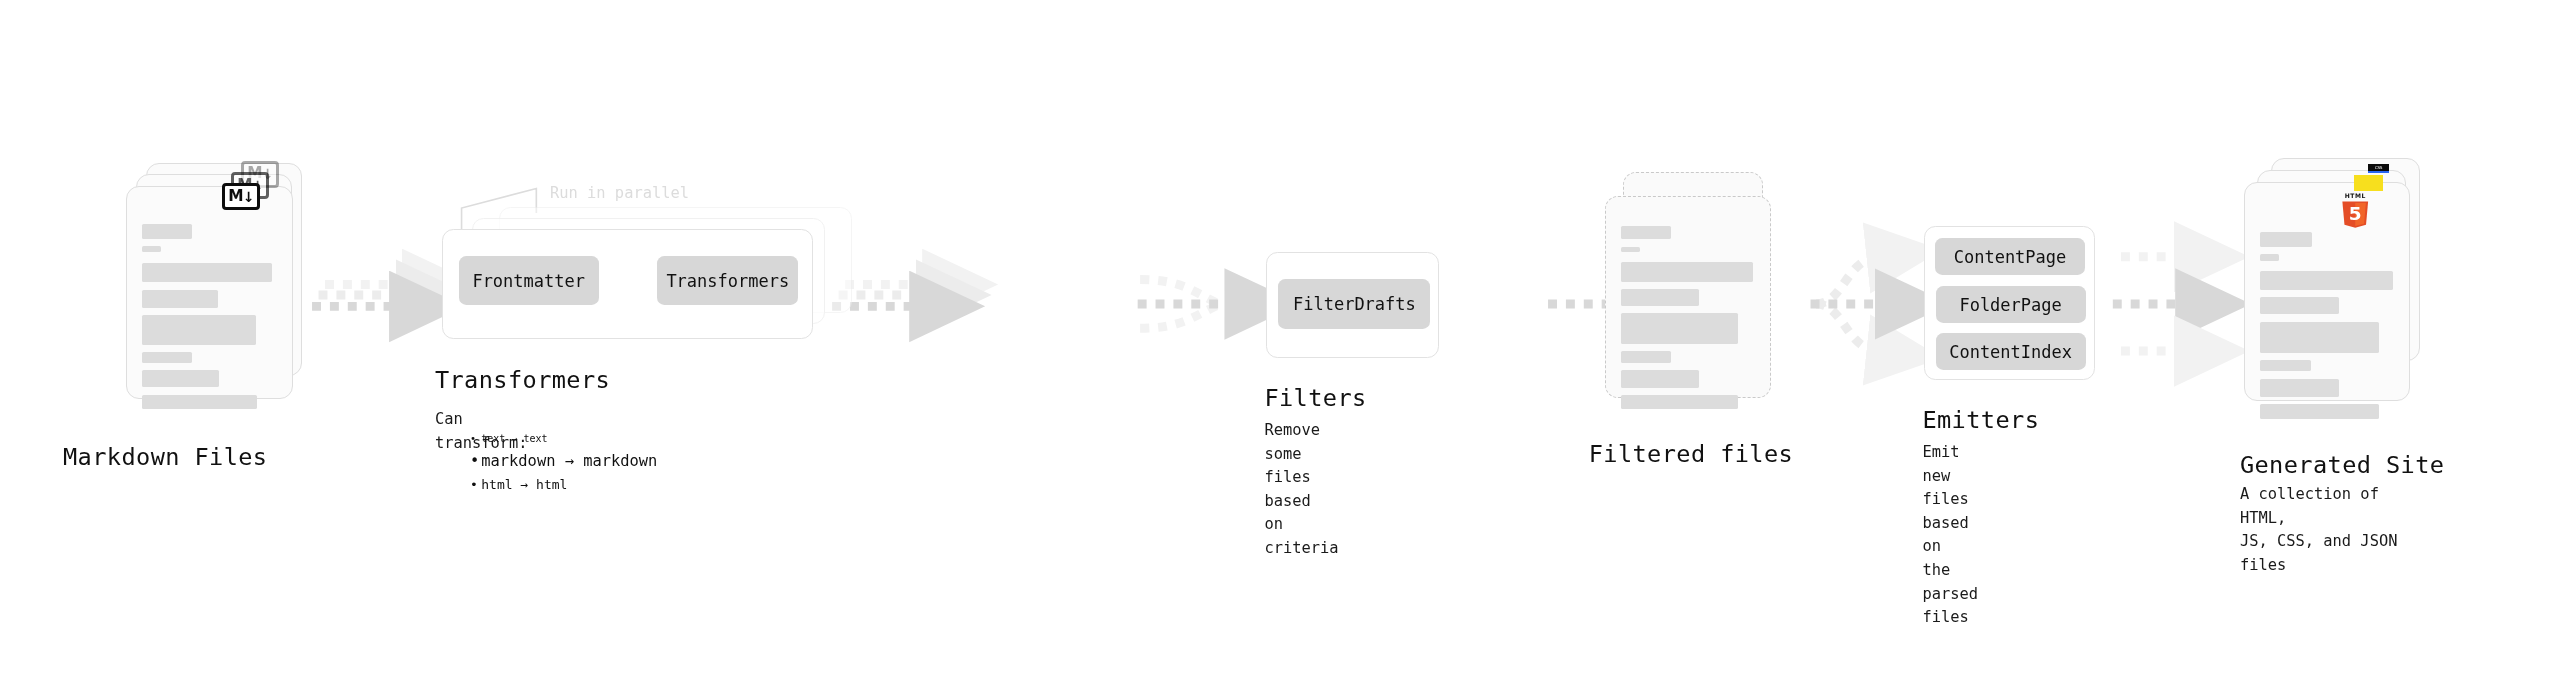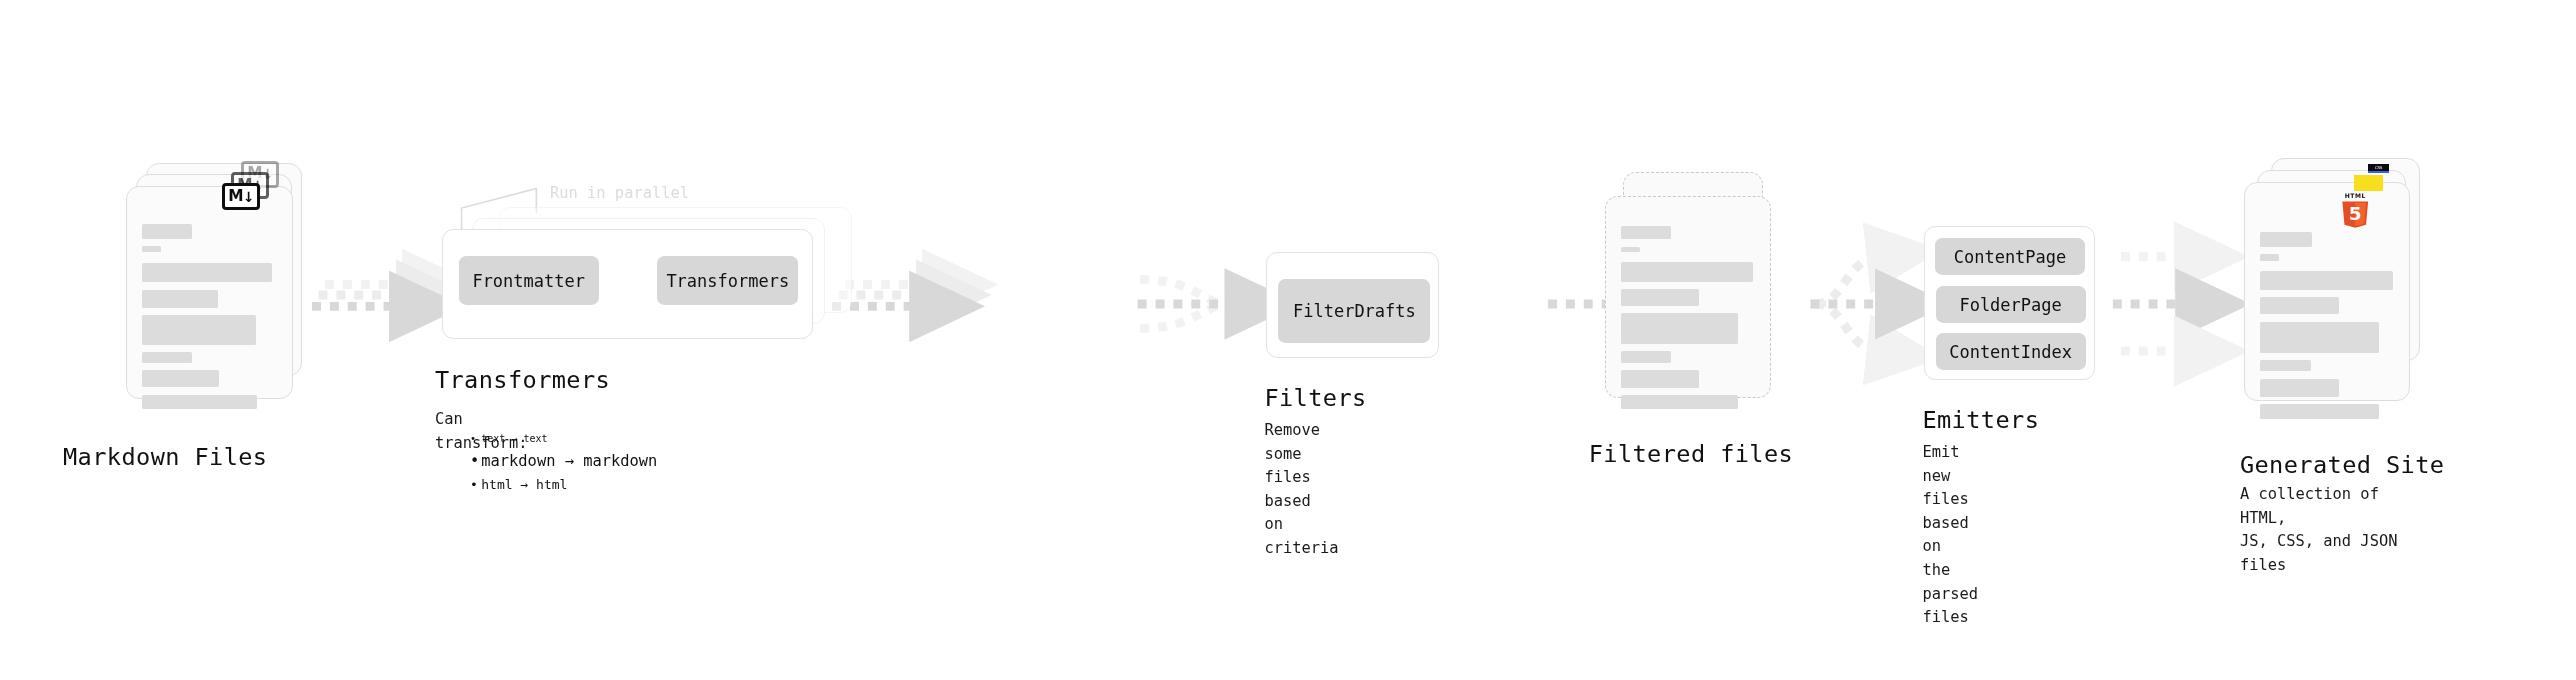--- a/index.html
+++ b/index.html
@@ -202,21 +202,21 @@
       </li>
       <li style="font-size:13px;line-height:23px;white-space:nowrap;">
         <span style="display:inline-block;width:11.4px;">•</span><span>html → html</span>
       </li>
     </ul>
   </div>
 
 
   <div class="node" style="left:1266px;top:252px;">
     <div class="pbox" style="left:0;top:0;width:173px;height:106px;">
-      <div class="chip" style="position:absolute;left:11.4px;top:26px;width:152px;height:64px;">FilterDrafts</div>
+      <div class="chip" style="position:absolute;left:11.4px;top:26px;width:152px;height:50px;">FilterDrafts</div>
     </div>
     <div class="title" style="position:absolute;left:-1.6px;top:132px;">Filters</div>
     <div class="subtitle" style="position:absolute;left:-1.6px;top:167px;">Remove some files based
 on criteria</div>
   </div>
 
   <div class="node" style="left:1605px;top:180px;">
     <div class="stack">
       <div class="sheet s3 dashed" style="left:18px;top:-8.1px;width:140px;height:203px;"></div>
       <div class="sheet s1 dashed" style="left:0;top:16.3px;width:166px;height:202px;">

